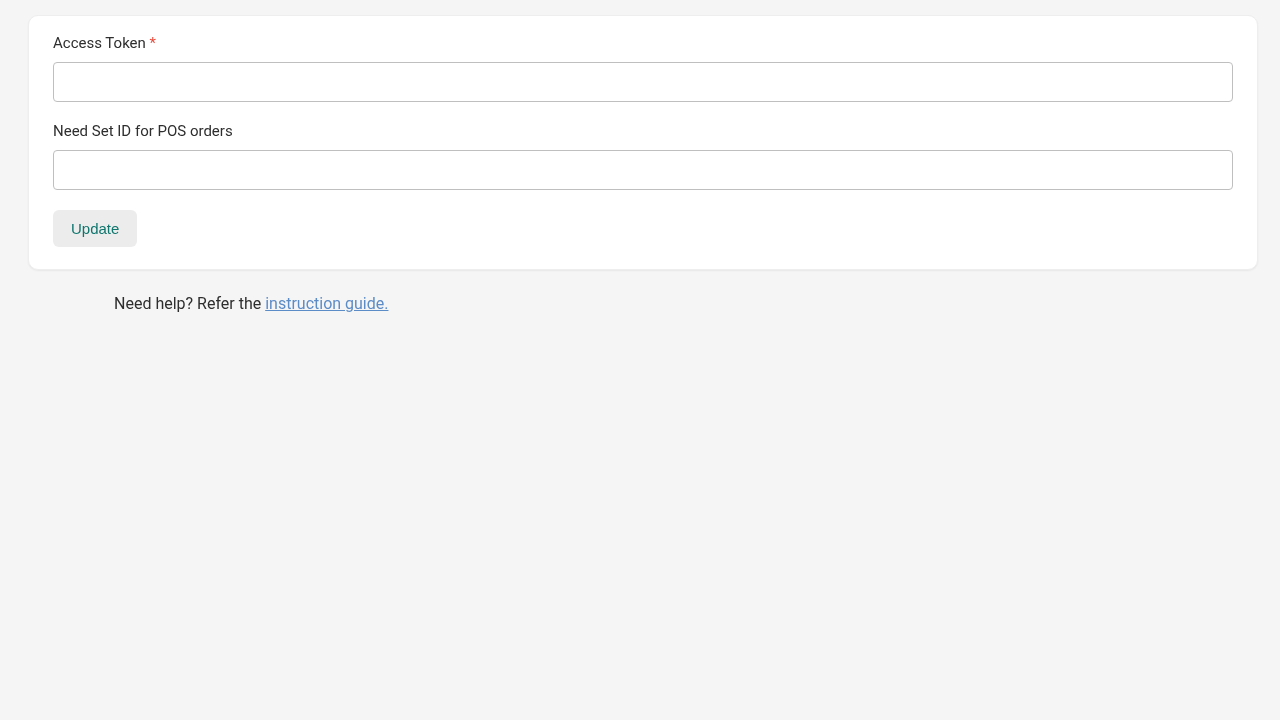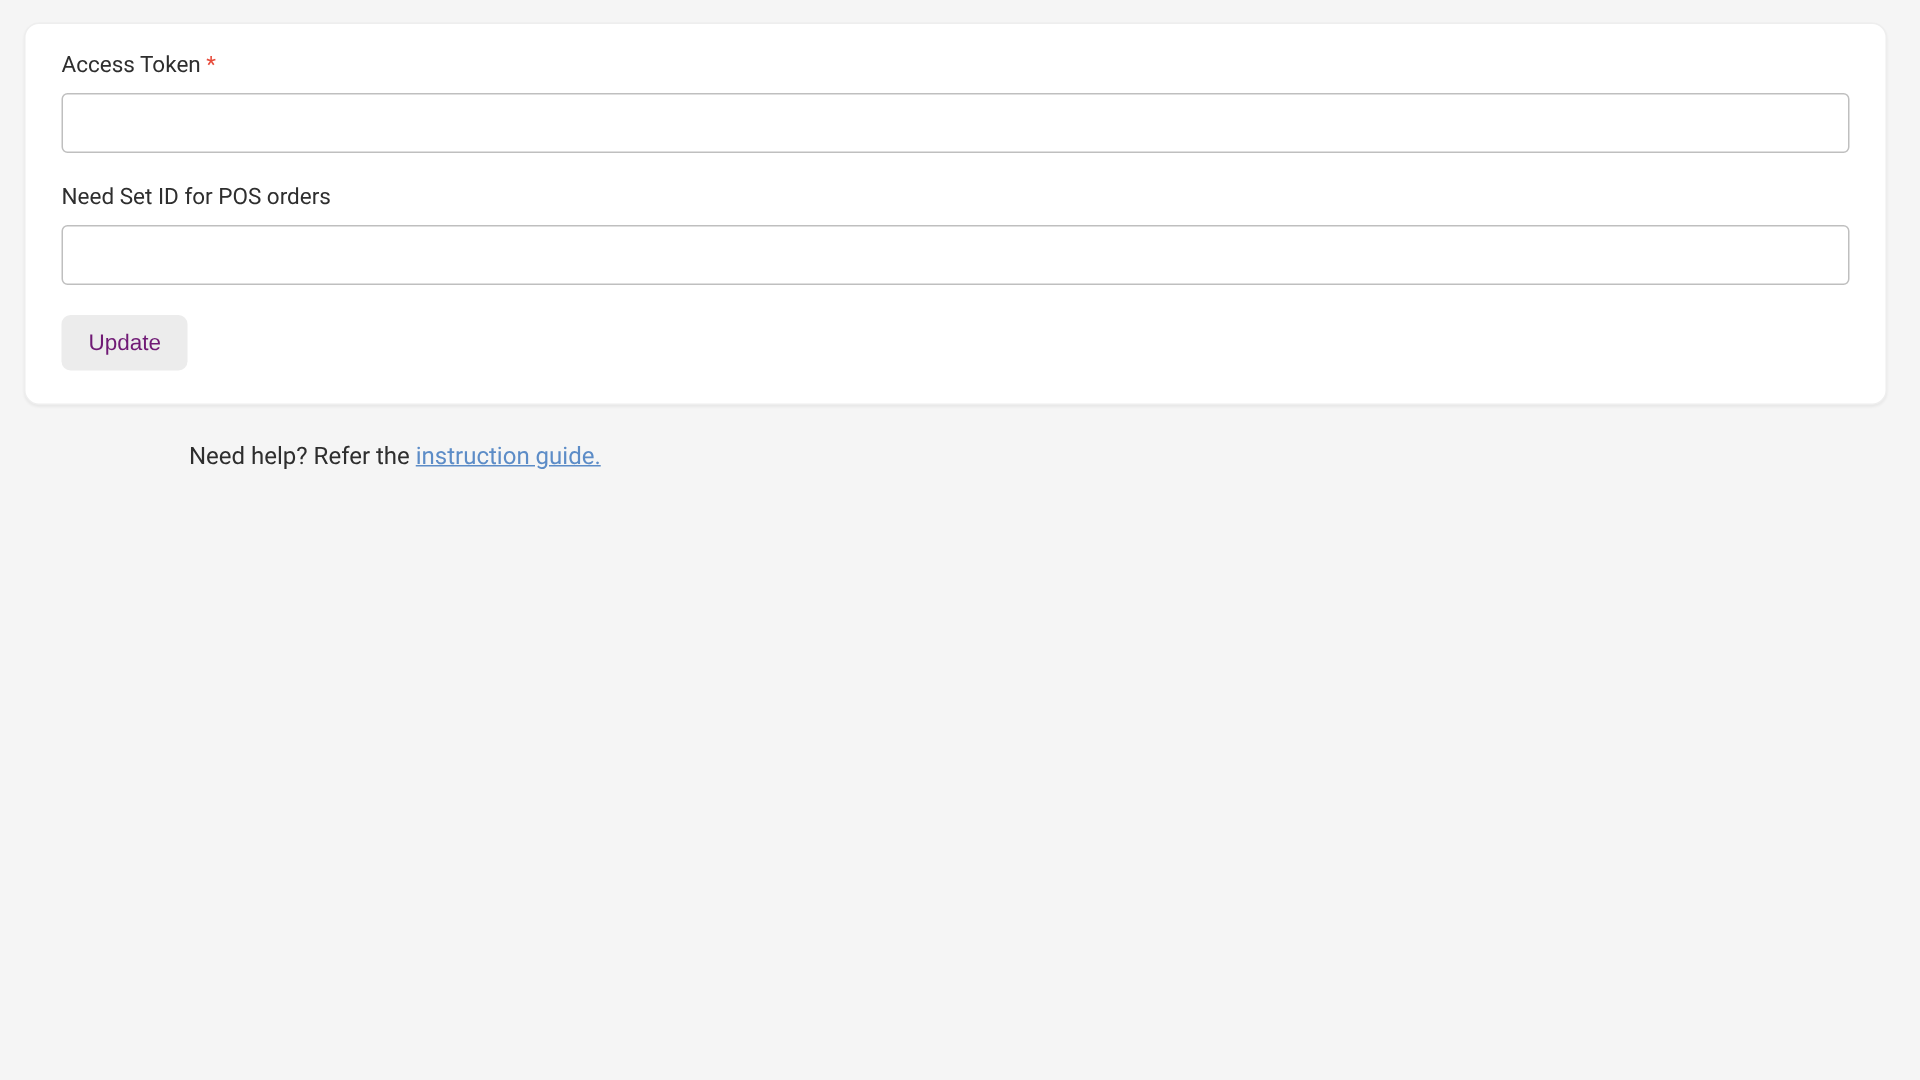--- a/index.html
+++ b/index.html
@@ -8,21 +8,21 @@
     width: 1280px;
     height: 720px;
     background: #f5f5f5;
     font-family: -apple-system, BlinkMacSystemFont, "Segoe UI", Roboto, "Helvetica Neue", Arial, sans-serif;
     font-size: 15px;
     color: #2e2e2e;
     overflow: hidden;
   }
 
   .page {
-    padding: 15px 22px 0 16px;
+    padding: 15px 22px 0 28px;
     box-sizing: border-box;
   }
 
   .card {
     background: #ffffff;
     border: 1px solid #eeeeee;
     border-radius: 10px;
     box-shadow: 0 1px 2px rgba(0,0,0,0.06);
     padding: 18px 24px 22px 24px;
     box-sizing: border-box;
@@ -48,32 +48,32 @@
     border: 1px solid #bfbfbf;
     border-radius: 4px;
     background: #ffffff;
     padding: 8px 10px;
     font-size: 15px;
     box-sizing: border-box;
   }
 
   .update-btn {
     background: #ececec;
-    color: #701a75;
+    color: #0f766e;
     border: none;
     border-radius: 6px;
     padding: 10px 18px;
     font-size: 15px;
     cursor: default;
     text-align: right;
   }
 
   .help-row {
     margin-top: 24px;
-    margin-left: 110px;
+    margin-left: 86px;
     font-size: 16px;
     color: #2e2e2e;
   }
 
   .help-row a {
     color: #5c8cc7;
     text-decoration: underline;
     cursor: pointer;
   }
 </style>

